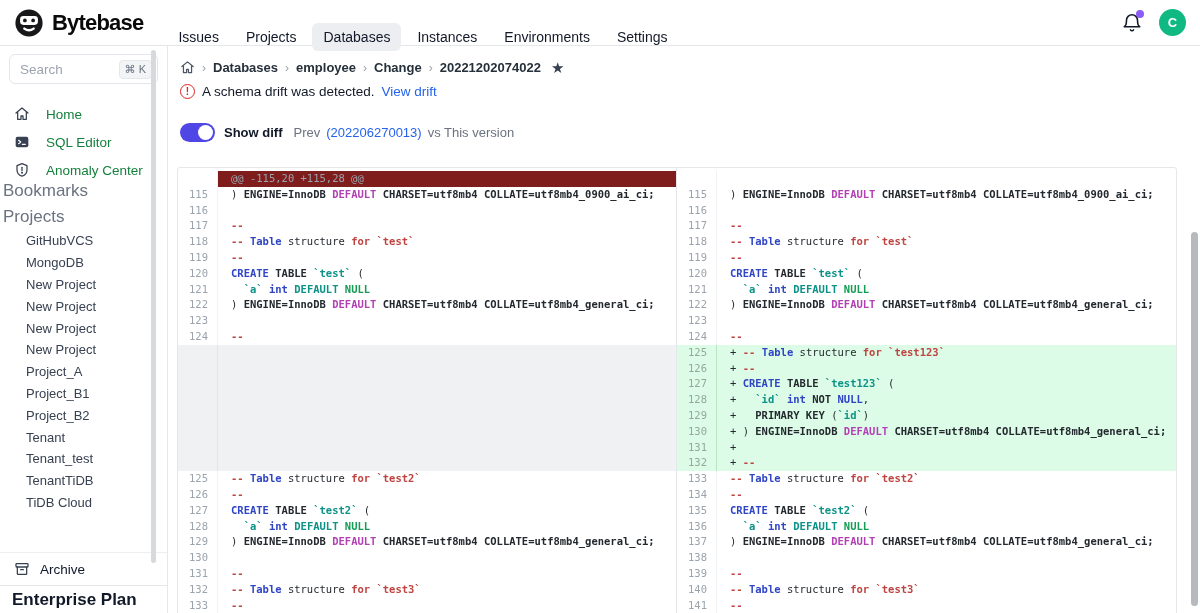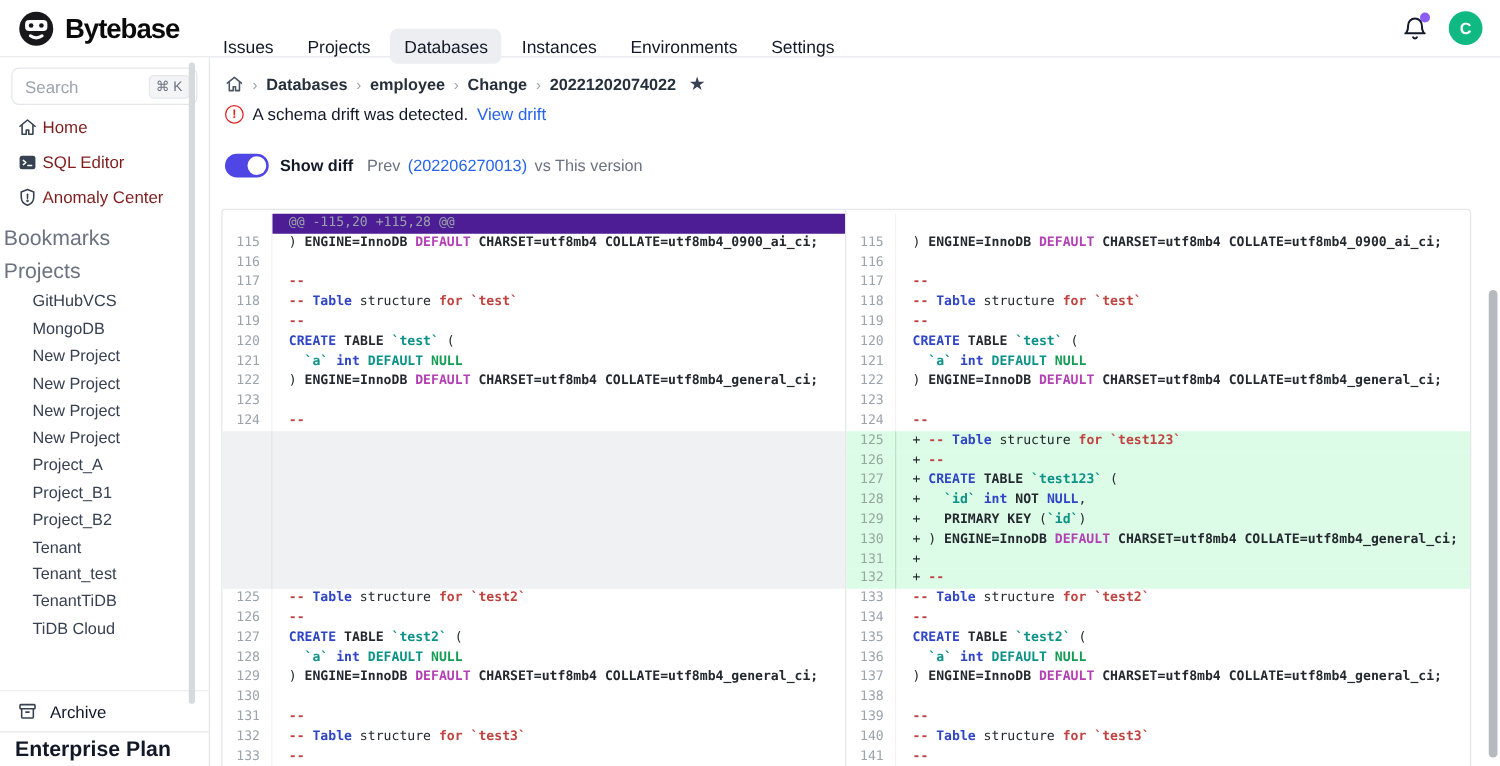--- a/index.html
+++ b/index.html
@@ -25,22 +25,22 @@
 
   
   .sidebar { width:168px; flex:0 0 168px; border-right:1px solid #e5e7eb; position:relative;
     display:flex; flex-direction:column; background:#fff; }
   .searchbox { margin:8px 9px 4px 9px; height:30px; border:1px solid #e3e6ea; border-radius:6px;
     display:flex; align-items:center; padding:0 5px 0 10px; cursor:text; }
   .search-ph { color:#9ca3af; font-size:13.5px; }
   .kbd { margin-left:auto; font-size:11px; color:#6b7280; background:#f3f4f6; border:1px solid #e5e7eb;
     border-radius:4px; padding:2px 5px; white-space:nowrap; }
   .side-main { margin-top:6px; }
-  .side-item { display:flex; align-items:flex-start; gap:4px; height:28px; padding-left:14px;
-    font-size:13.5px; color:#7f1d1d; cursor:pointer; }
+  .side-item { display:flex; align-items:flex-end; gap:16px; height:28px; padding-left:14px;
+    font-size:13.5px; color:#15803d; cursor:pointer; }
   .side-section { height:26px; display:flex; align-items:center; padding-left:3px;
     font-size:17px; color:#6b7280; }
   .proj-list { flex:1; overflow:hidden; }
   .proj-item { height:21.8px; display:flex; align-items:center; padding-left:26px;
     font-size:13px; color:#374151; cursor:pointer; }
   .side-divider { border-top:1px solid #eceef0; margin:2px 0 0 0; }
   .archive-row { display:flex; align-items:center; gap:10px; height:32px; padding-left:14px;
     font-size:13.5px; color:#0f172a; cursor:pointer; }
   .plan-row { border-top:1px solid #e5e7eb; height:28px; display:flex; align-items:center;
     padding-left:12px; font-size:17px; font-weight:700; color:#111827; }
@@ -69,21 +69,21 @@
   
   .diff { display:flex; margin:11px 0 0 9px; width:1000px; border:1px solid #e5e7eb;
     border-radius:3px; background:#fff; }
   .pane { width:50%; padding-top:3px; overflow:hidden; }
   .pane.left { border-right:1px solid #e5e7eb; }
   .drow { display:flex; height:15.8px; line-height:15.8px;
     font-family:"DejaVu Sans Mono", monospace; font-size:10.5px; white-space:pre; }
   .dln { flex:0 0 40px; width:40px; text-align:right; padding-right:9px; color:#9ba3ac;
     border-right:1px solid #f1f2f4; font-size:10.5px; }
   .dcode { flex:1; padding-left:13px; overflow:hidden; }
-  .drow.header .dcode { background:#4c1d95; }
+  .drow.header .dcode { background:#7f1d1d; }
   .drow.add { background:#dcfce7; }
   .drow.add .dln { border-right-color:#bbe3c5; color:#94a89b; }
   .drow.filler { background:#f0f1f2; }
   .drow.filler .dln { border-right-color:#e3e5e7; }
   .tok-p { color:#24292f; }
   .tok-b { color:#24292f; font-weight:700; }
   .tok-k { color:#2f45c5; font-weight:700; }
   .tok-i { color:#0c9287; font-weight:700; }
   .tok-g { color:#149c54; font-weight:700; }
   .tok-m { color:#b33fb5; font-weight:700; }

